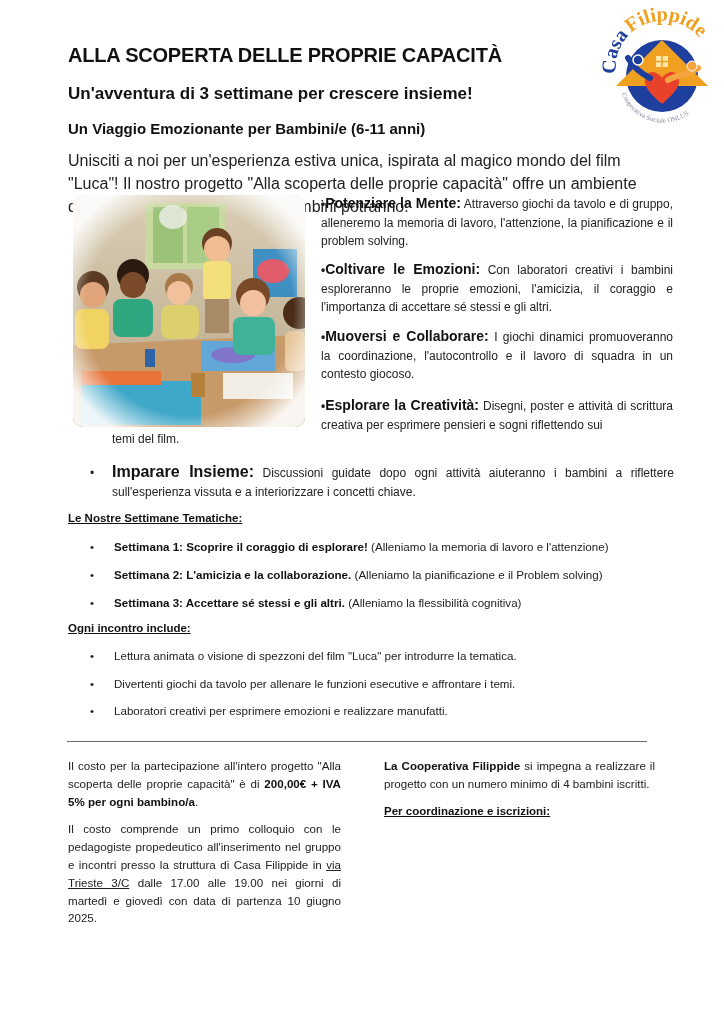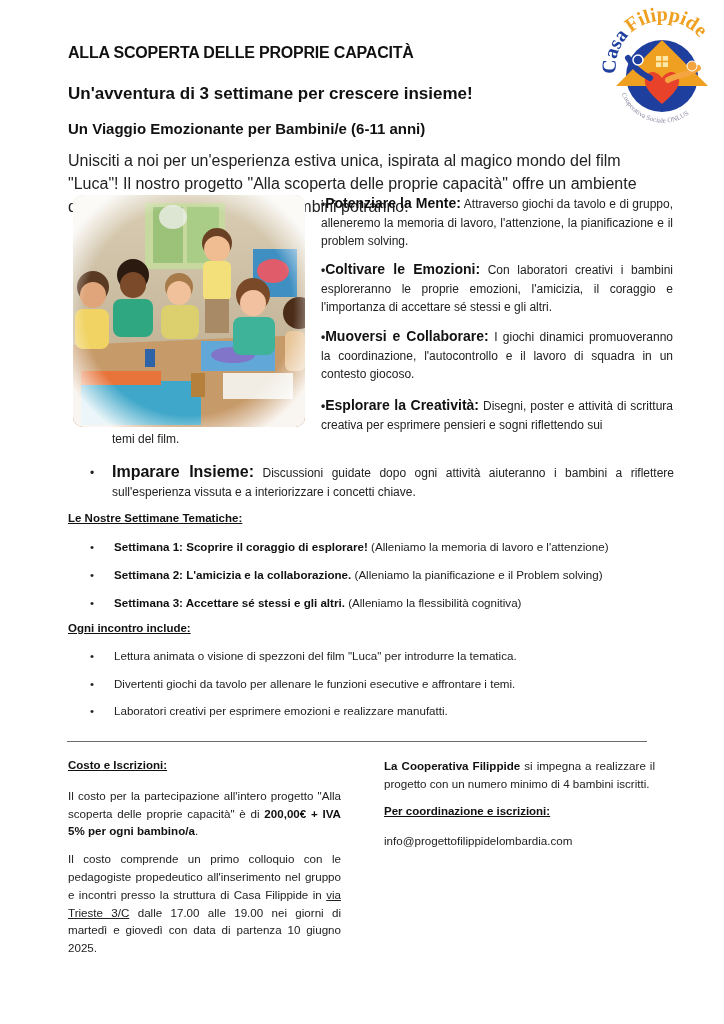--- a/index.html
+++ b/index.html
@@ -1,20 +1,20 @@
 <!DOCTYPE html>
 <html><head>
 <meta charset="utf-8">
 <style>
   html, body { margin: 0; padding: 0; background: #ffffff; }
   body { width: 724px; height: 1024px; position: relative; overflow: hidden;
          font-family: "Liberation Sans", "DejaVu Sans", sans-serif; color: #1a1a1a; }
   .abs { position: absolute; }
 
-  .title { left: 68px; top: 44px; font-size: 16px; font-weight: 700; letter-spacing: -0.2px; color: #111; }
+  .title { left: 68px; top: 44px; font-size: 20px; font-weight: 700; letter-spacing: -0.2px; color: #111; }
   .subtitle { left: 68px; top: 84px; font-size: 17px; font-weight: 700; color: #111; }
   .subtitle2 { left: 68px; top: 120px; font-size: 15px; font-weight: 700; color: #111; }
   .intro { left: 68px; top: 149px; width: 600px; font-size: 16px; line-height: 23px; color: #222; }
 
   .logo { left: 598px; top: 4px; width: 126px; height: 122px; }
 
   .illustration { left: 73px; top: 195px; width: 232px; height: 232px; border-radius: 10px;
     overflow: hidden; box-shadow: 0 0 8px 6px rgba(255,255,255,0.9) inset; }
 
   .feature { position: absolute; left: 321px; width: 352px; font-size: 12px; line-height: 18.5px;
@@ -176,28 +176,26 @@
     <span class="dot">•</span><span>Divertenti giochi da tavolo per allenare le funzioni esecutive e affrontare i temi.</span>
   </div>
   <div class="row" style="top:55px;">
     <span class="dot">•</span><span>Laboratori creativi per esprimere emozioni e realizzare manufatti.</span>
   </div>
 </div>
 
 <div class="abs separator"></div>
 
 <div class="col" style="left:68px; top:757px; width:273px;">
-  <p class="section-h" style="margin-bottom:12px;">Costo e Iscrizioni:</p>
   <p style="margin-bottom:10px;">
     <span>Il costo per la partecipazione all'intero progetto "Alla scoperta delle proprie capacità" è di </span><b>200,00€ + IVA 5% per ogni bambino/a</b><span>.</span>
   </p>
   <p>
     <span>Il costo comprende un primo colloquio con le pedagogiste propedeutico all'inserimento nel gruppo e incontri presso la struttura di Casa Filippide in </span><span class="u">via Trieste 3/C</span><span> dalle 17.00 alle 19.00 nei giorni di martedì e giovedì con data di partenza 10 giugno 2025.</span>
   </p>
 </div>
 
 <div class="col" style="left:384px; top:757px; width:271px;">
   <p style="margin-bottom:10px;">
     <b>La Cooperativa Filippide</b><span> si impegna a realizzare il progetto con un numero minimo di 4 bambini iscritti.</span>
   </p>
   <p class="section-h" style="margin-bottom:12px;">Per coordinazione e iscrizioni:</p>
-  <p style="text-align:left;">info@progettofilippidelombardia.com</p>
 </div>
 
 </body></html>

